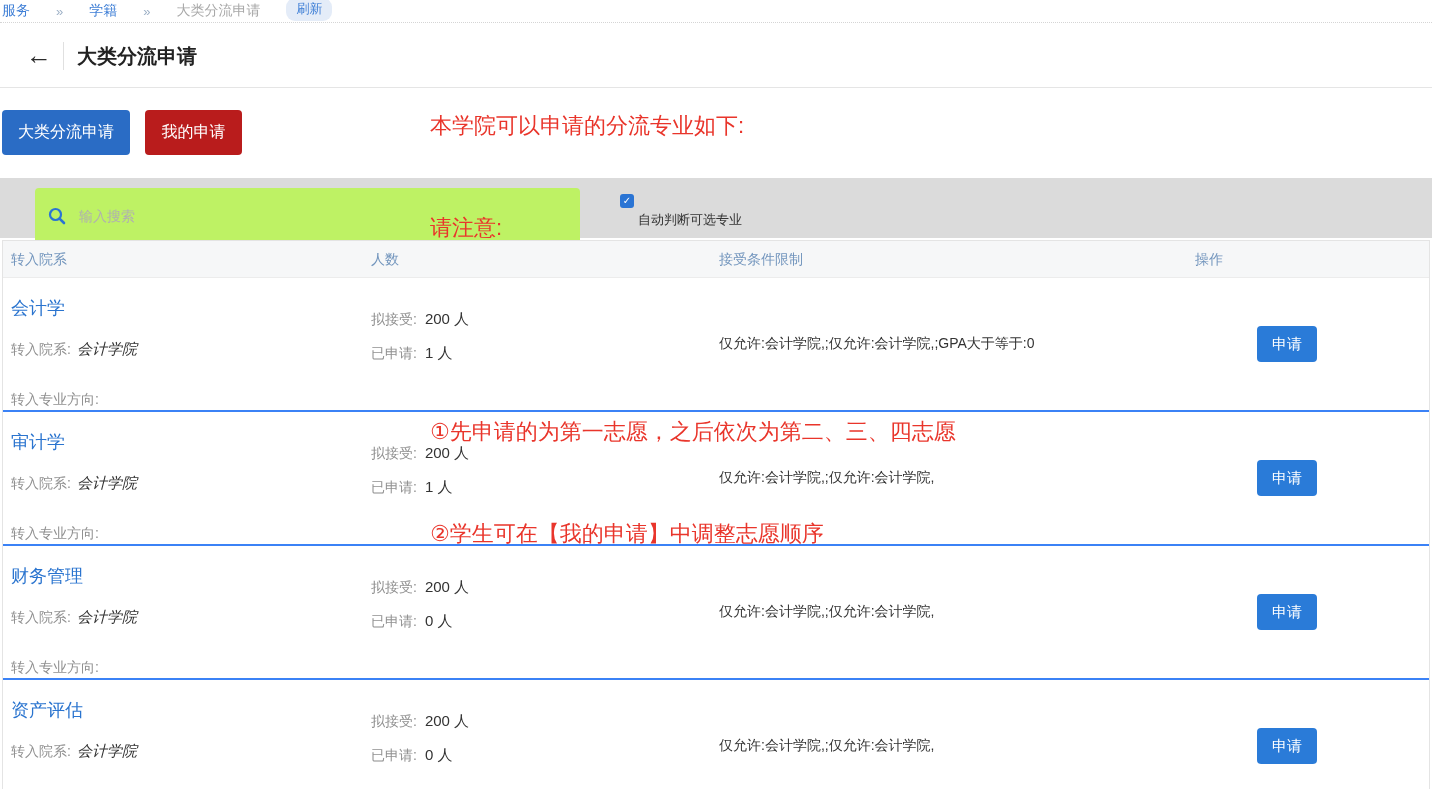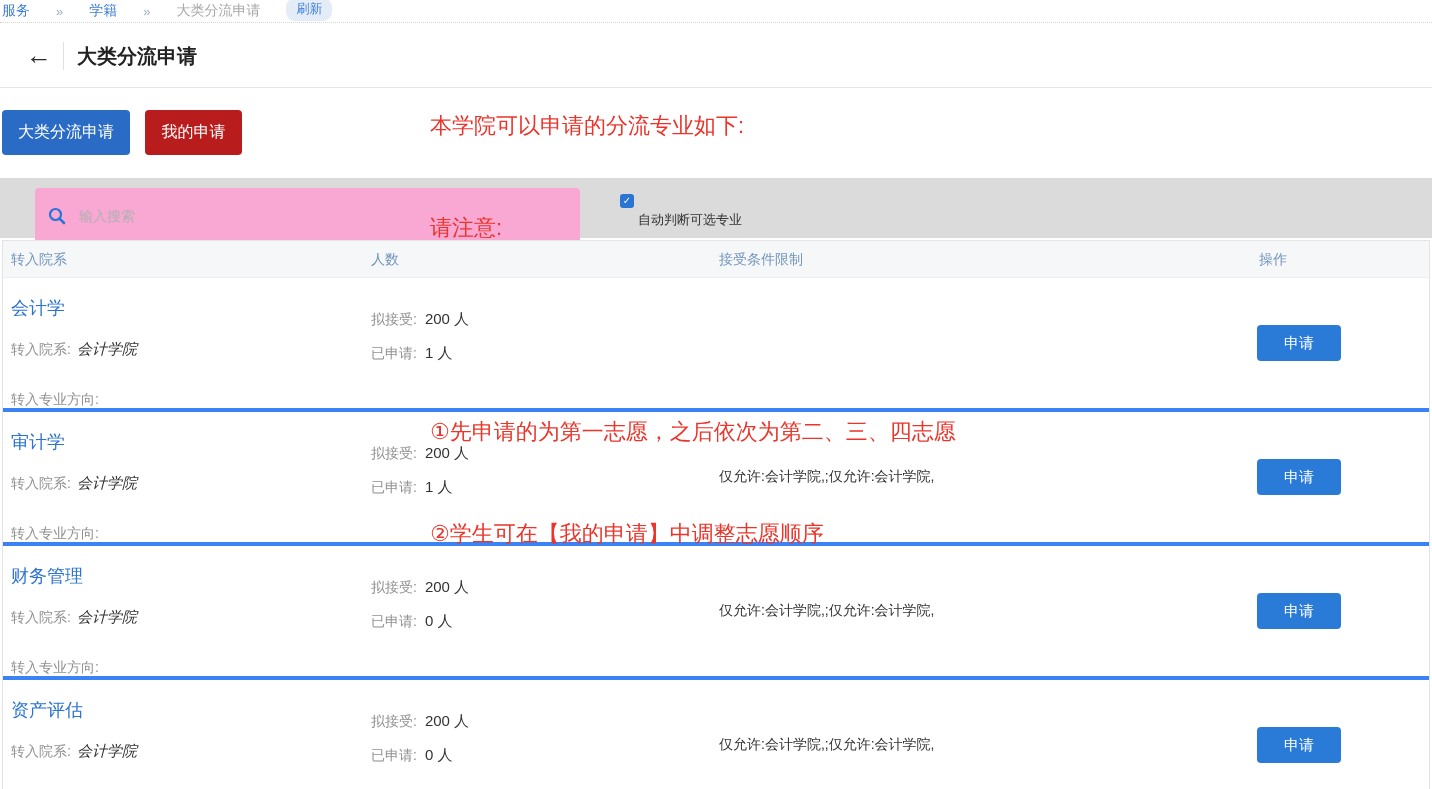--- a/index.html
+++ b/index.html
@@ -35,51 +35,51 @@
   
   .tab { position:absolute; top:110px; height:45px; border-radius:4px; color:#fff;
     font-size:16px; display:flex; align-items:center; justify-content:center;
     cursor:pointer; }
   .tab-active { left:2px; width:128px; background:#2a6cc5; }
   .tab-inactive { left:145px; width:97px; background:#b91c1c; }
 
   
   .toolbar { position:absolute; top:178px; left:0; right:0; height:60px; background:#dbdbdb; }
   .search-box { position:absolute; left:35px; top:10px; width:545px; height:56px;
-    background:#f9a8d4; border-radius:4px; display:flex; align-items:center; }
+    background:#bef264; border-radius:4px; display:flex; align-items:center; }
   .search-icon { width:44px; display:flex; align-items:center; justify-content:center; }
   .search-input { border:none; outline:none; flex:1; height:100%; font-size:14px;
     color:#333; background:transparent; font-family:inherit; }
   .search-input::placeholder { color:#b0b0b0; }
   .auto-check { position:absolute; left:620px; top:13px; display:flex; align-items:flex-start;
     gap:4px; cursor:pointer; }
   .checkbox { width:14px; height:14px; background:#2a74d4; border-radius:3px; color:#fff;
     font-size:10px; line-height:14px; text-align:center; margin-top:3px; }
   .check-label { font-size:13px; color:#333; margin-top:20px; }
 
   
   .table-wrap { position:absolute; top:240px; left:2px; width:1428px; height:549px;
     border:1px solid #e4e4e4; border-bottom:none; background:#fff; overflow:hidden; }
   .thead { position:relative; height:37px; background:#f6f7f8; border-bottom:1px solid #ececec; }
   .th { position:absolute; top:10px; font-size:14px; color:#7295bd; }
-  .th-dept { left:8px; } .th-count { left:368px; } .th-cond { left:716px; } .th-op { left:1256px; }
-
-  .row { position:relative; height:134px; border-bottom:4px solid #3b82f6; background:#fff; }
+  .th-dept { left:8px; } .th-count { left:368px; } .th-cond { left:716px; } .th-op { left:1192px; }
+
+  .row { position:relative; height:134px; border-bottom:2px solid #3b82f6; background:#fff; }
   .major-link { position:absolute; left:8px; top:18px; font-size:18px; color:#2a74cf;
     cursor:pointer; }
   .row-line { position:absolute; left:8px; font-size:14px; color:#909090; }
   .line-dept { top:62px; } .line-dir { top:96px;margin-top:16px; }
   .row-line b { color:#333; font-weight:normal; font-size:15px; margin-left:6px;font-style:italic; }
   .count-line { position:absolute; left:368px; font-size:14px; color:#909090; }
   .count-planned { top:32px; } .count-applied { top:66px; }
   .count-line b { color:#333; font-weight:normal; font-size:15px; margin-left:8px; }
   .cond { position:absolute; left:716px; top:50%; transform:translateY(-50%);
     font-size:14px; color:#333; }
   .apply-btn { position:absolute; left:1254px; top:50%; transform:translateY(-50%);
-    width:84px; height:36px; background:#2a7bd8; color:#fff; border:none; border-radius:4px;
+    width:60px; height:36px; background:#2a7bd8; color:#fff; border:none; border-radius:4px;
     font-size:15px; cursor:pointer; font-family:inherit; }
 </style>
 </head>
 <body>
 
 <div class="page">
 
   <div class="breadcrumb">
     <span class="crumb-link">服务</span>
     <span class="crumb-sep">»</span>
@@ -137,20 +137,21 @@
       </div>
       <div class="row-line line-dir">
         <span>转入专业方向:</span><b></b>
       </div>
       <div class="count-line count-planned">
         <span>拟接受:</span><b>200 人</b>
       </div>
       <div class="count-line count-applied">
         <span>已申请:</span><b>1 人</b>
       </div>
+      <span class="cond">仅允许:会计学院,;仅允许:会计学院,;GPA大于等于:0</span>
       <button class="apply-btn">申请</button>
     </div>
 
     <div class="row">
       <span class="major-link">审计学</span>
       <div class="row-line line-dept">
         <span>转入院系:</span><b>会计学院</b>
       </div>
       <div class="row-line line-dir">
         <span>转入专业方向:</span><b></b>

